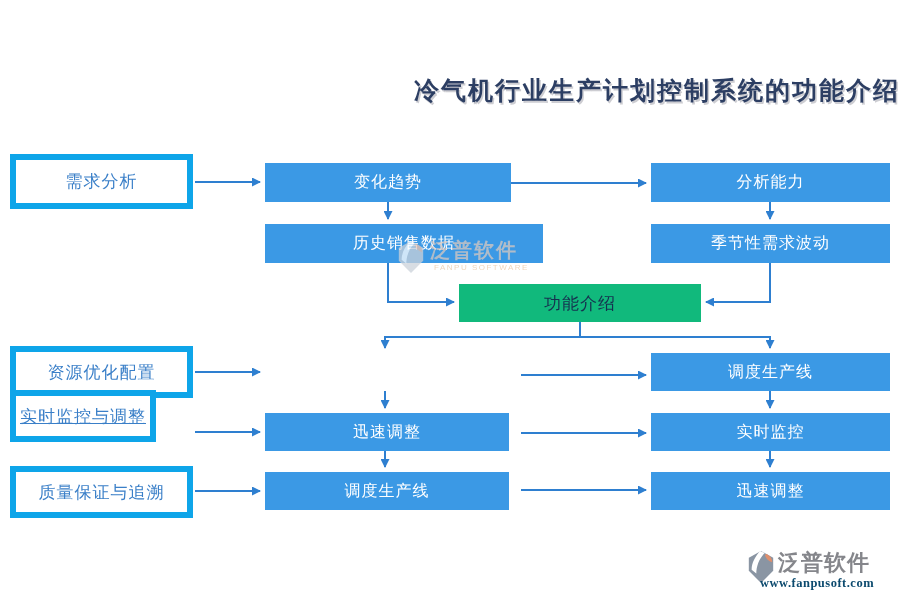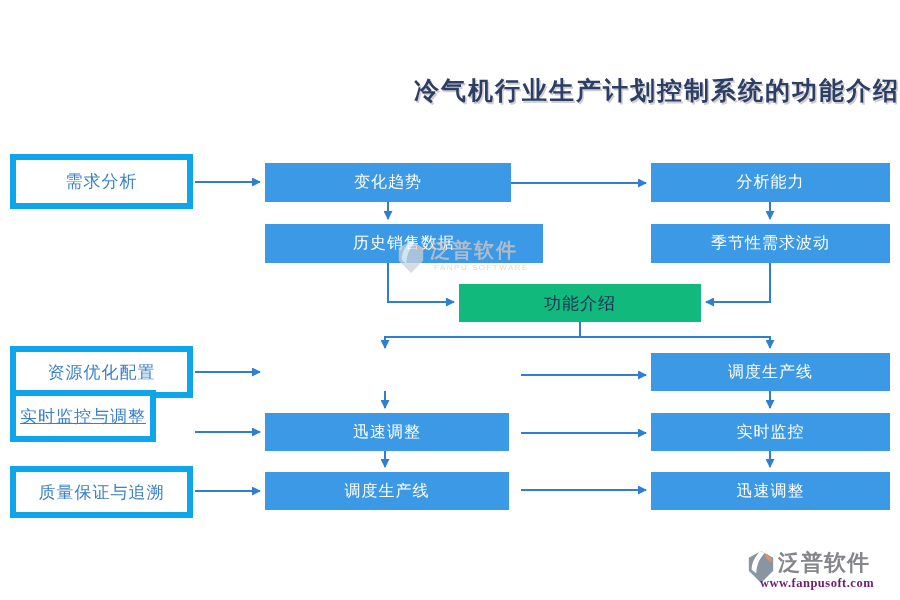--- a/index.html
+++ b/index.html
@@ -33,21 +33,21 @@
     color:#eac9a6;font-family:"Liberation Sans","DejaVu Sans",sans-serif;text-align:right;
   }
   .footer-logo{position:absolute;left:744px;top:548px;width:150px;height:46px;}
   .footer-logo .ft-glyph{position:absolute;left:2px;top:2px;}
   .footer-logo .ft-brand{
     position:absolute;left:34px;top:0;font-size:22px;font-weight:700;
     letter-spacing:1px;color:#85868b;
   }
   .footer-logo .ft-url{
     position:absolute;left:16px;top:28px;font-size:12.5px;letter-spacing:0.5px;
-    color:#701a75;font-weight:600;
+    color:#0c4a6e;font-weight:600;
   }
 </style>
 </head>
 <body>
 
 <div class="canvas">
 
   <h1 class="title">冷气机行业生产计划控制系统的功能介绍</h1>
 
   <svg class="connectors" viewBox="0 0 900 600" xmlns="http://www.w3.org/2000/svg">

